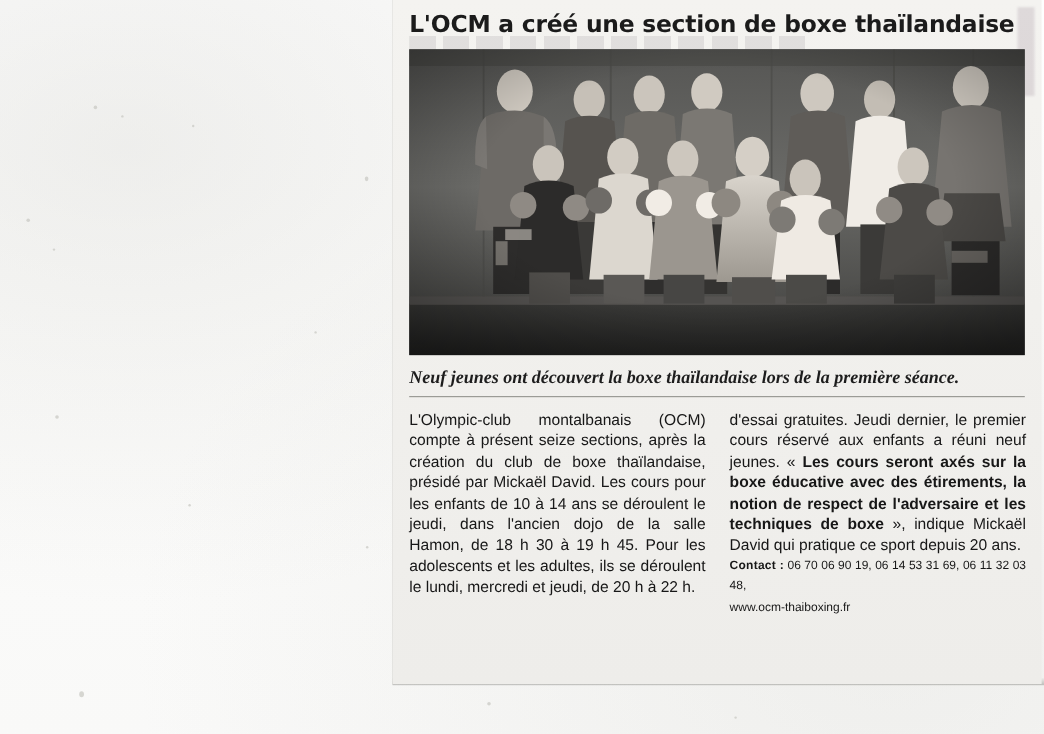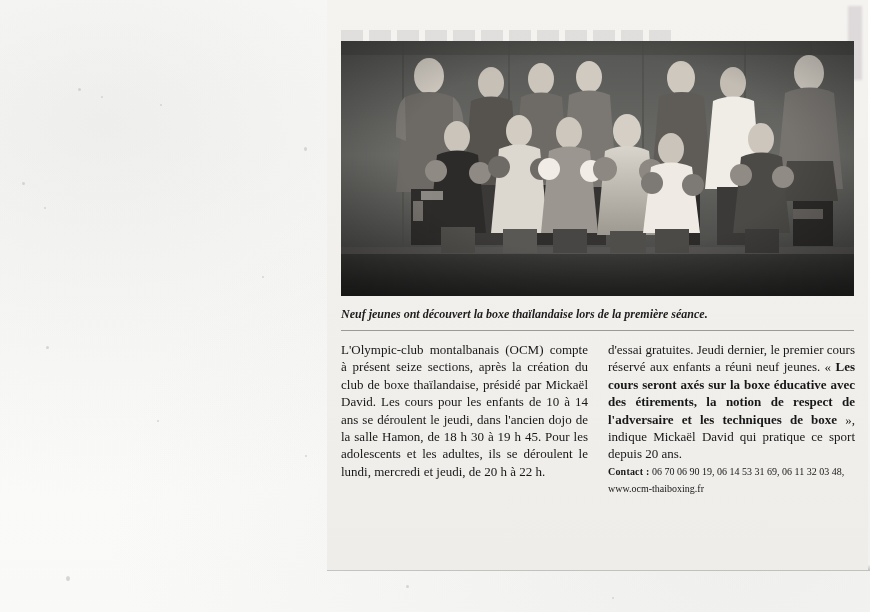--- a/index.html
+++ b/index.html
@@ -108,21 +108,21 @@
   .photo svg { display: block; }
 
   .caption {
     position: absolute;
     left: 14px;
     top: 307px;
     width: 515px;
     font-family: "Liberation Serif", serif;
     font-style: italic;
     font-weight: 700;
-    font-size: 12px;
+    font-size: 15px;
     color: #1d1d1d;
   }
   .rule {
     position: absolute;
     left: 14px;
     top: 330px;
     width: 513px;
     height: 1px;
     background: #9b9b96;
   }
@@ -130,21 +130,21 @@
   .columns {
     position: absolute;
     left: 14px;
     top: 341px;
     width: 515px;
     display: flex;
     gap: 20px;
   }
   .col {
     width: 247px;
-    font-family: Liberation Serif, serif;
+    font-family: Liberation Sans, sans-serif;
     font-size: 13px;
     line-height: 17.4px;
     color: #171717;
     text-align: justify;
   }
   .col p { margin: 0; }
   .col p.indent { text-indent: 16px; }
   .b { font-weight: 700; }
   .contact-block {
     margin-top: 14px;
@@ -176,20 +176,21 @@
   <div class="speck" style="left:612px; top:597px; width:2px; height:2px;"></div>
 
   <div class="clip-edge-left"></div>
   <div class="clip-edge-bottom"></div>
 
   <div class="clipping">
 
     <div class="ghost-band"></div>
     <div class="ghost-vert"></div>
 
+    <div class="headline">L'OCM a créé une section de boxe thaïlandaise</div>
 
     <div class="photo">
       <svg width="513" height="255" viewBox="0 0 513 255" role="img" aria-label="group photo">
         <defs>
           <linearGradient id="wall" x1="0" y1="0" x2="0" y2="1">
             <stop offset="0%" stop-color="#565654"></stop>
             <stop offset="45%" stop-color="#6a6a67"></stop>
             <stop offset="100%" stop-color="#3e3e3c"></stop>
           </linearGradient>
           <linearGradient id="floor" x1="0" y1="0" x2="0" y2="1">

